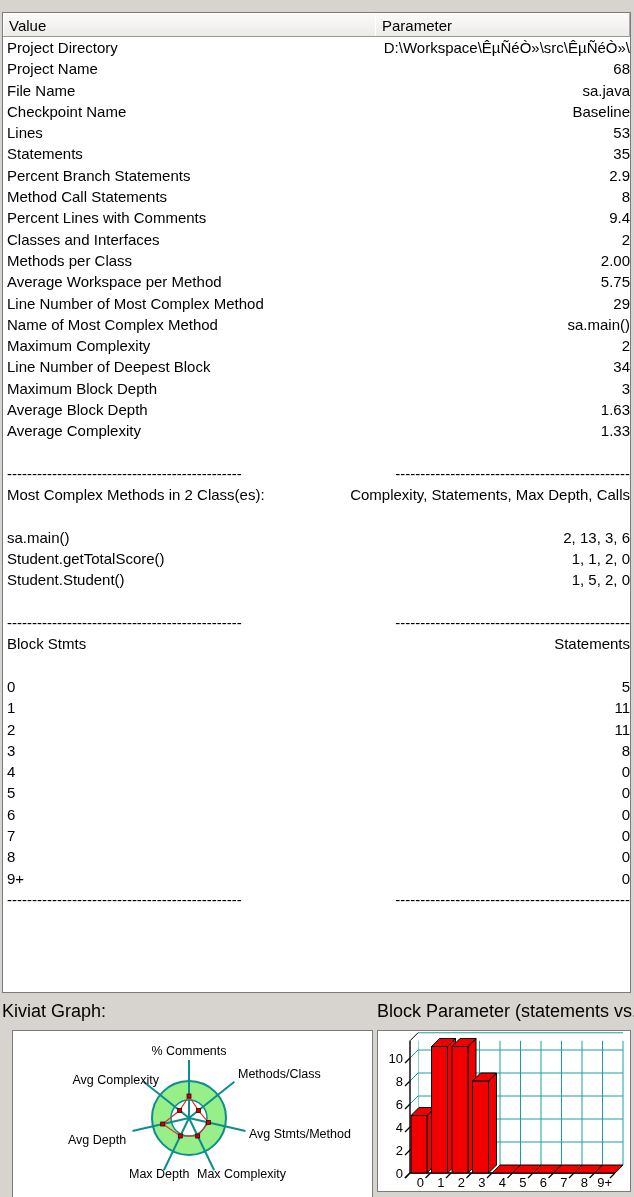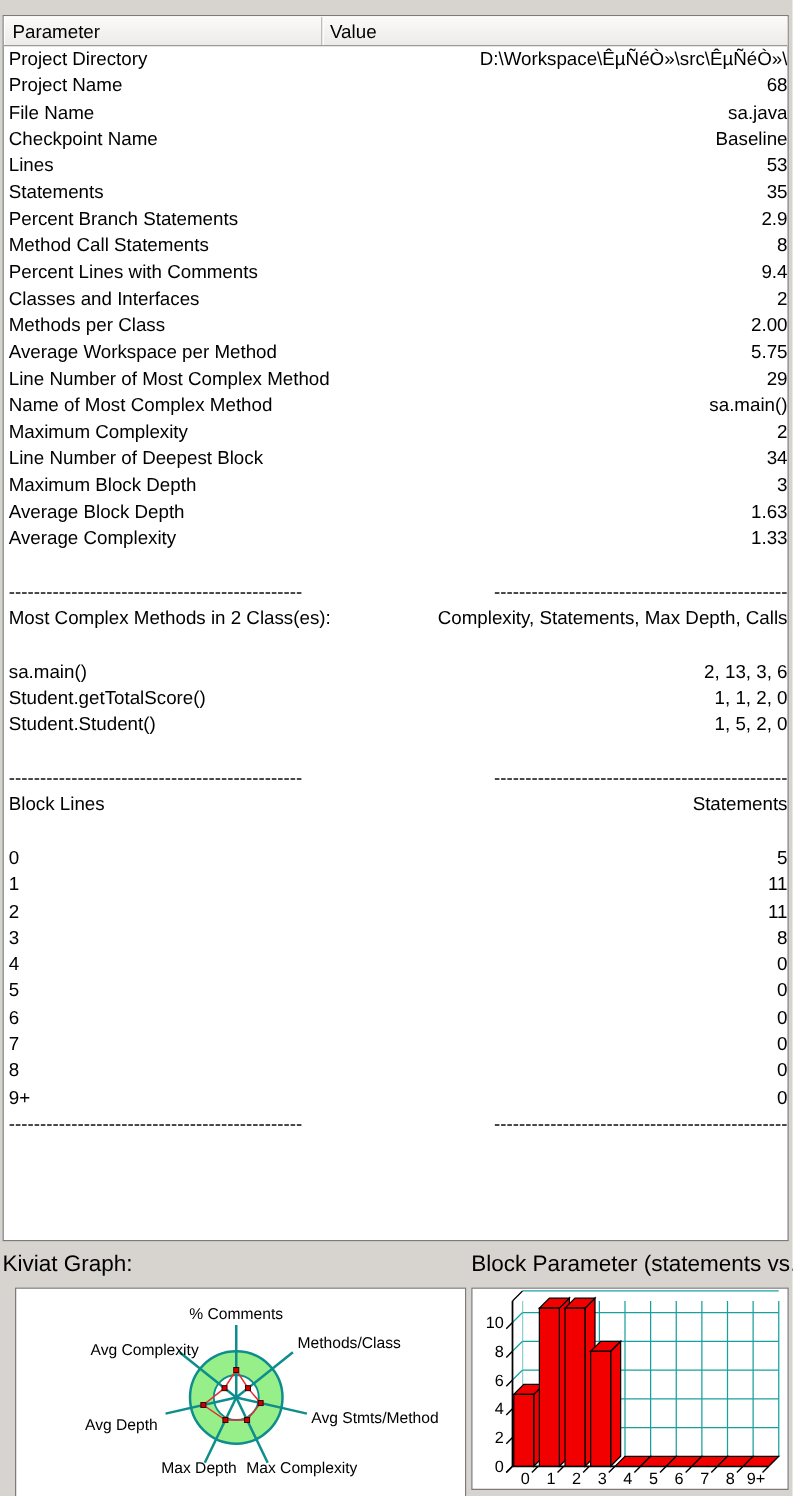--- a/index.html
+++ b/index.html
@@ -48,22 +48,22 @@
   svg{display:block;}
   svg text{font-family:"Liberation Sans", sans-serif;}
 </style>
 </head>
 <body>
 
 <div class="screen">
 
   <div class="metrics-panel">
     <div class="lv-header">
+      <div class="lv-hcell c2h">Value</div>
       <div class="lv-hcell c1h">Parameter</div>
-      <div class="lv-hcell c2h">Value</div>
     </div>
     <div class="lv-body" id="tbody">
         <div class="trow">
           <span class="rc1">Project Directory</span>
           <span class="rc2">D:\Workspace\ÊµÑéÒ»\src\ÊµÑéÒ»\</span>
         </div>
         <div class="trow">
           <span class="rc1">Project Name</span>
           <span class="rc2">68</span>
         </div>
@@ -165,21 +165,21 @@
         </div>
         <div class="trow">
           <span class="rc1"></span>
           <span class="rc2"></span>
         </div>
         <div class="trow">
           <span class="rc1">-----------------------------------------------</span>
           <span class="rc2">-----------------------------------------------</span>
         </div>
         <div class="trow">
-          <span class="rc1">Block Lines</span>
+          <span class="rc1">Block Stmts</span>
           <span class="rc2">Statements</span>
         </div>
         <div class="trow">
           <span class="rc1"></span>
           <span class="rc2"></span>
         </div>
         <div class="trow">
           <span class="rc1">0</span>
           <span class="rc2">5</span>
         </div>

